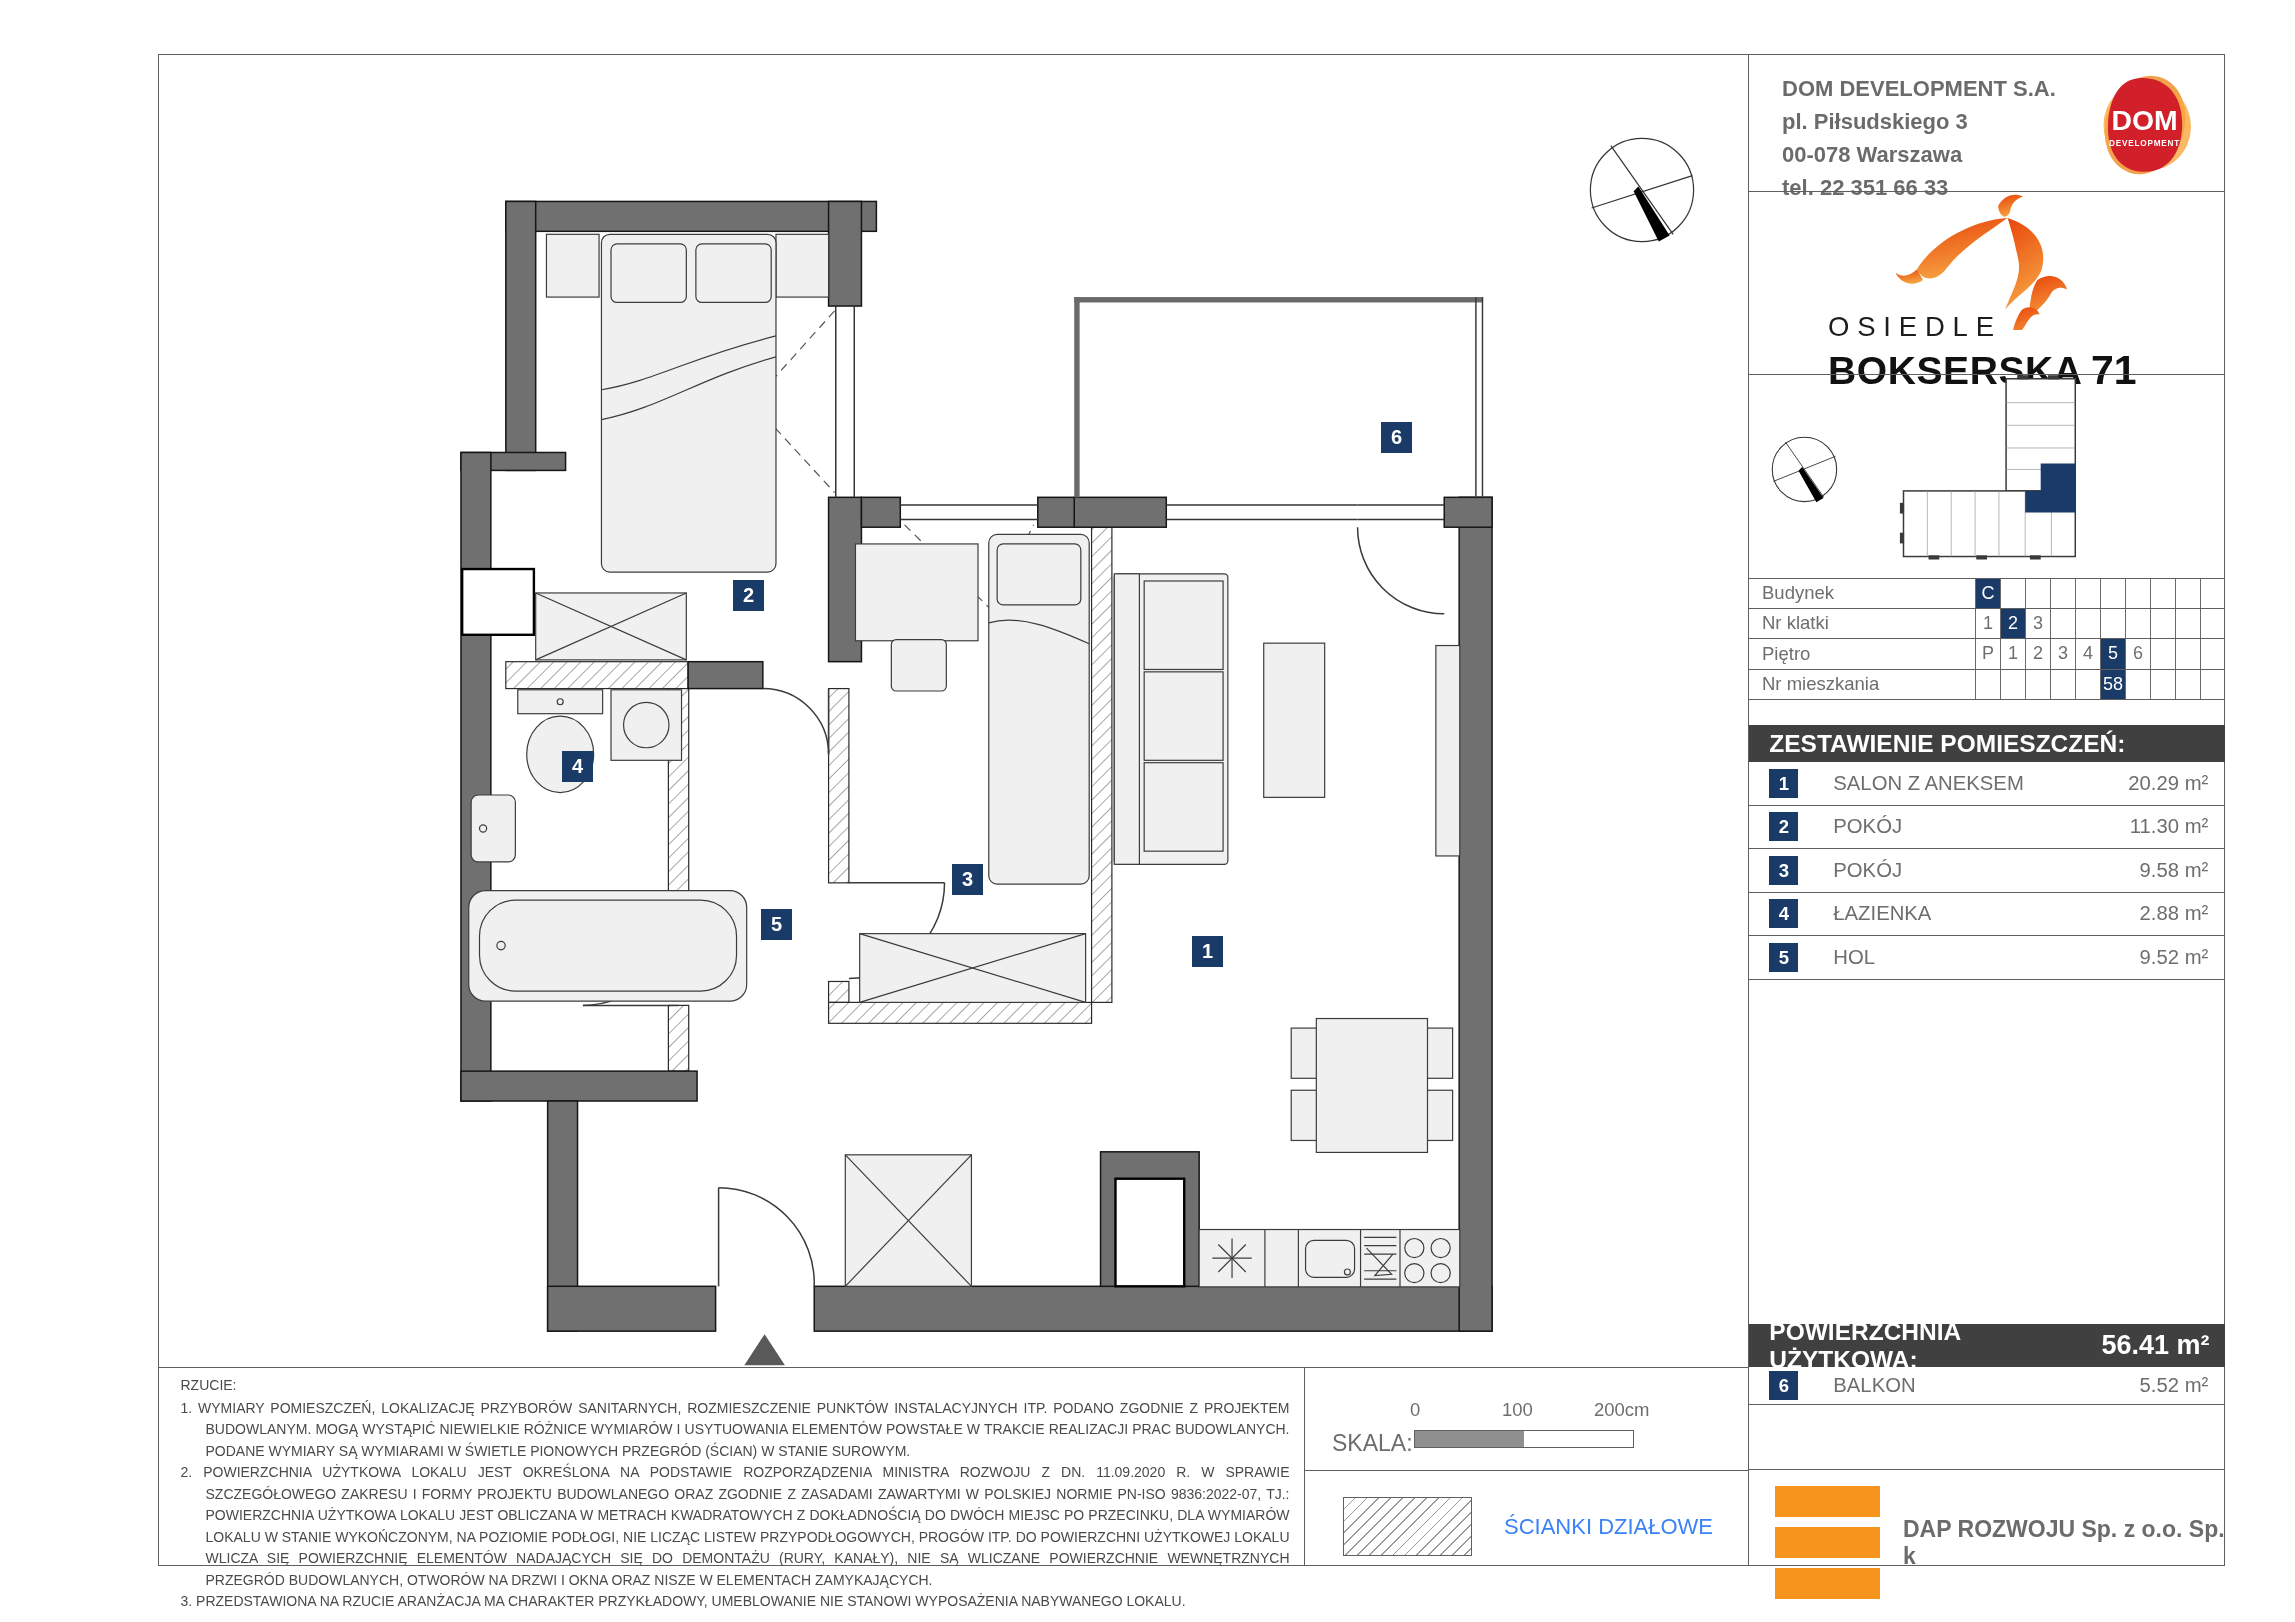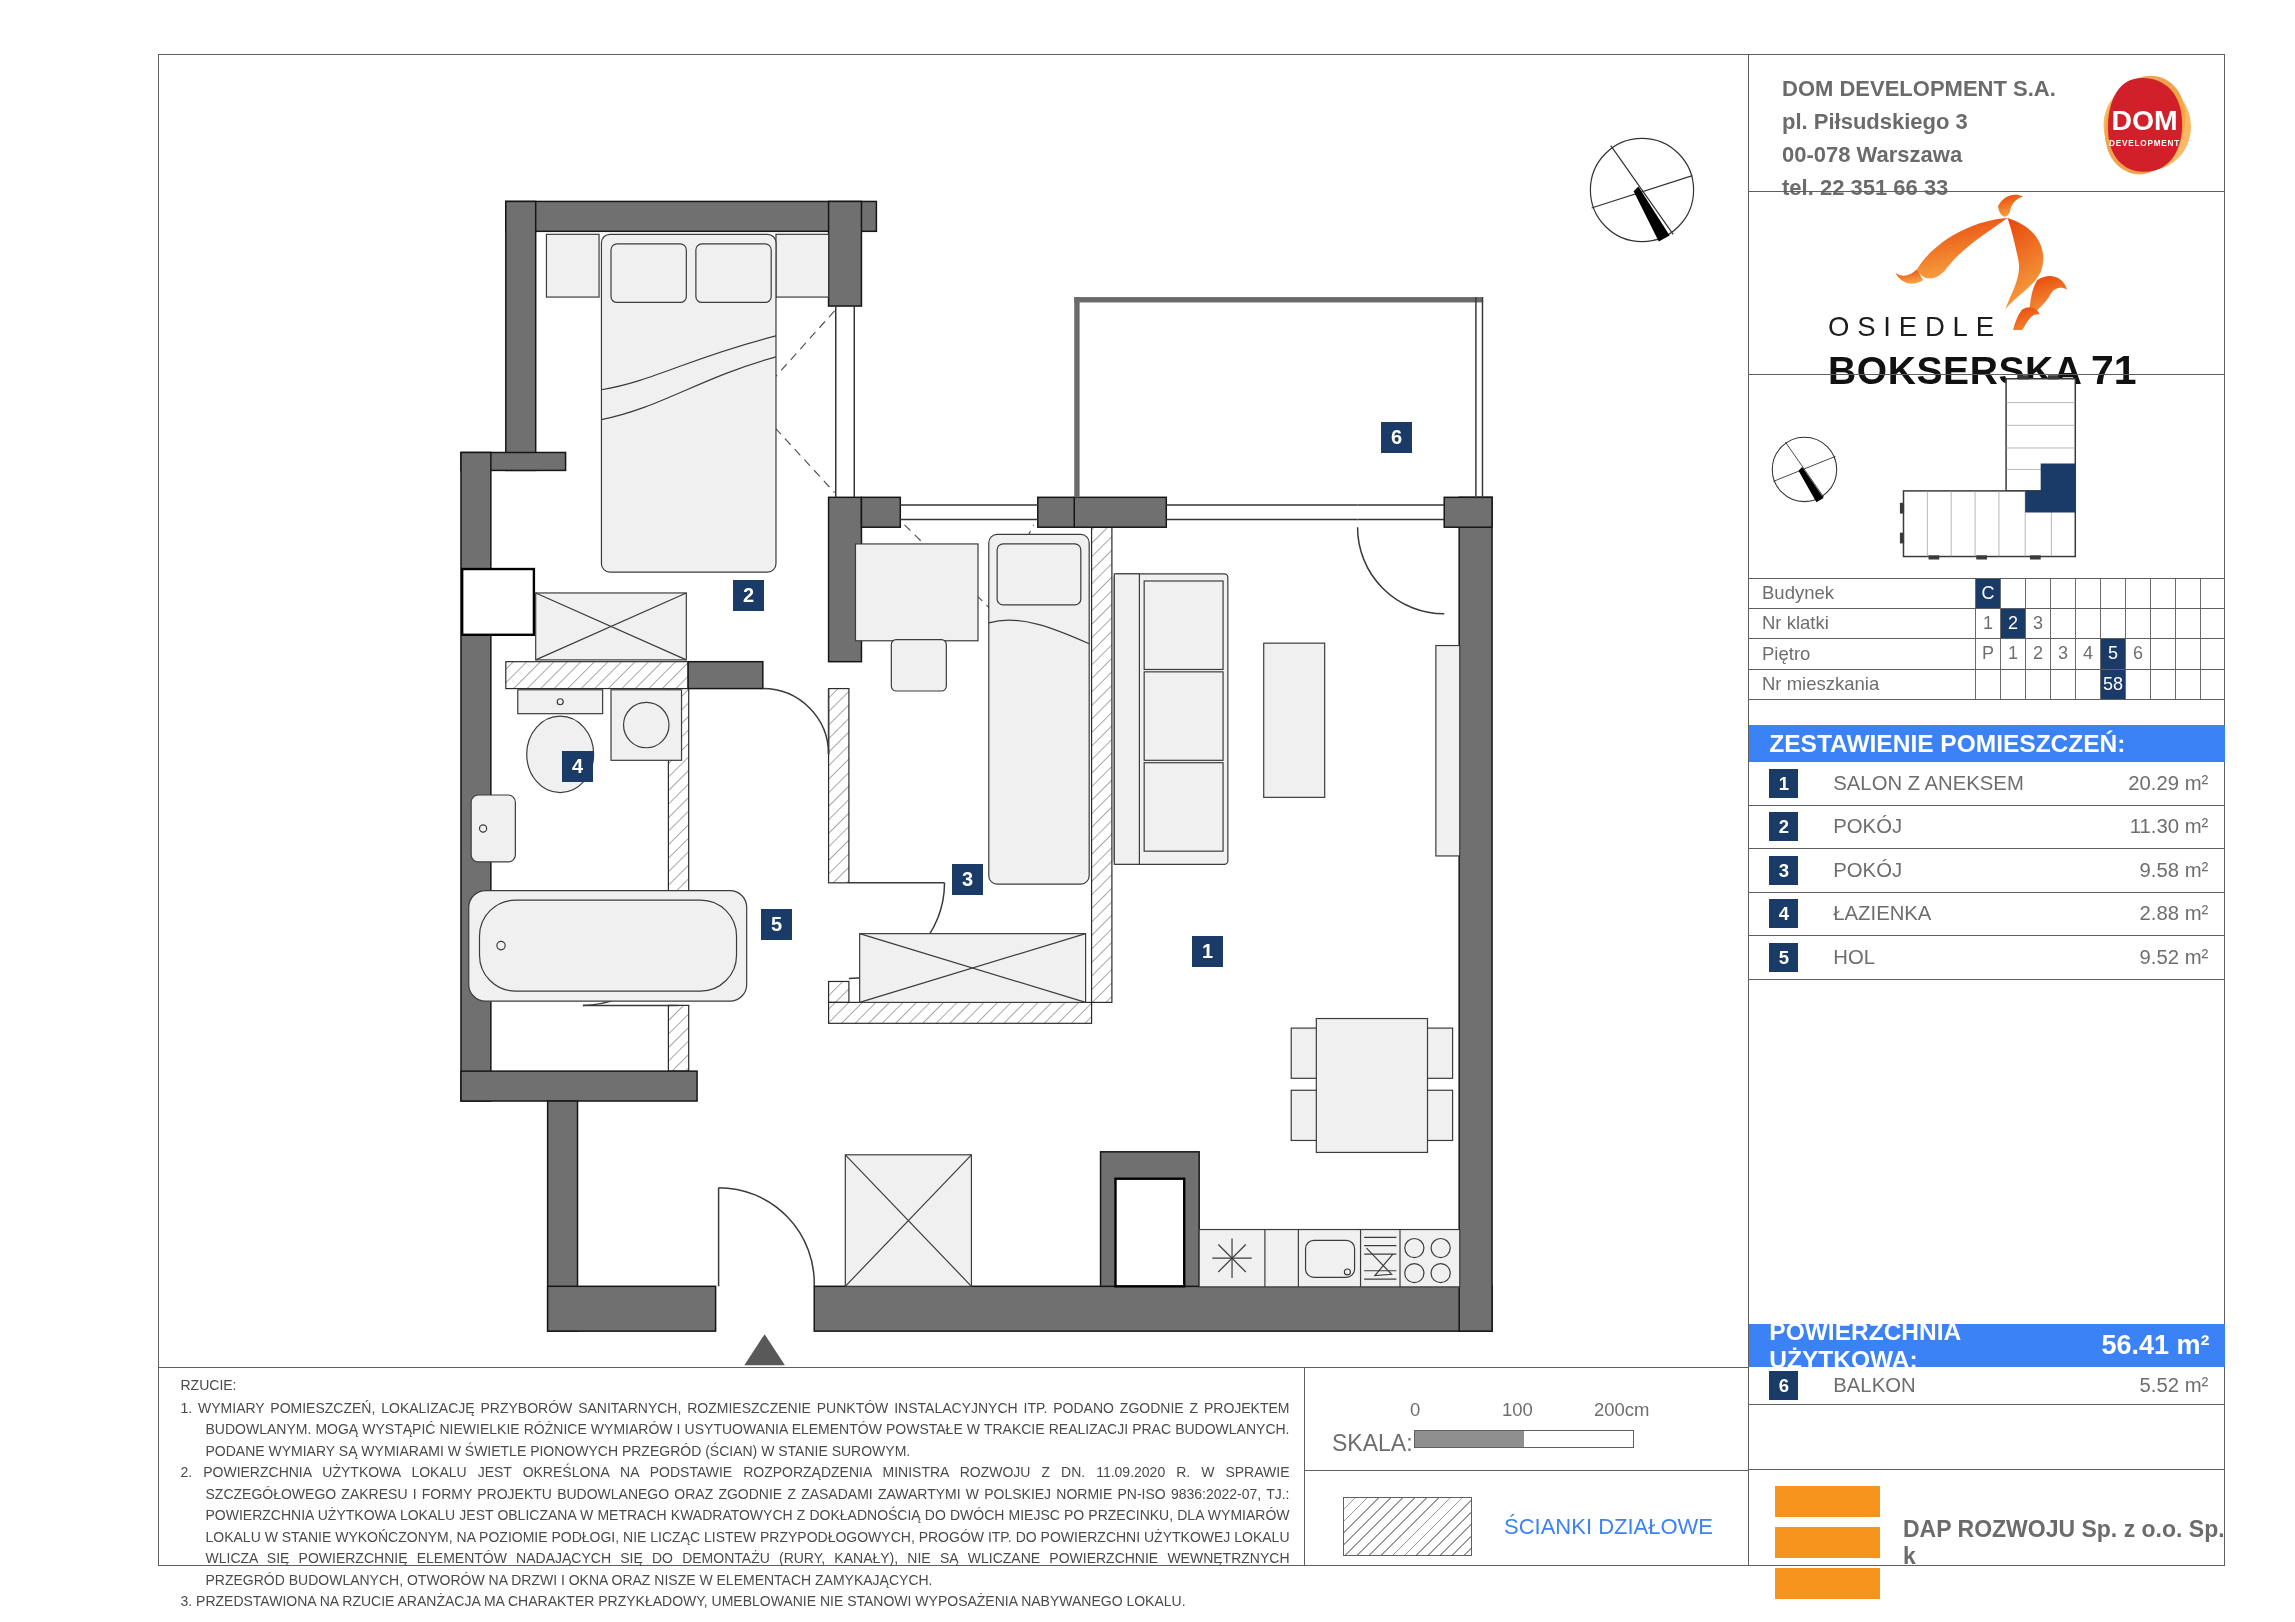--- a/index.html
+++ b/index.html
@@ -20,21 +20,21 @@
   
   .utable{position:absolute;left:0;top:523px;width:476px;}
   .utr{display:flex;border-bottom:1.2px solid #5f5f5f;height:30.5px;box-sizing:border-box;}
   .utr:first-child{border-top:1.2px solid #5f5f5f;}
   .utl{width:226px;font-size:18.5px;color:#6e6e6e;display:flex;align-items:center;
        padding-left:13px;box-sizing:border-box;}
   .utc{width:25px;border-left:0.6px solid #6a6a6a;display:flex;align-items:center;
        justify-content:center;font-size:18px;color:#6e6e6e;box-sizing:border-box;}
   .utc.hl{background:#1a3a68;color:#fff;}
   
-  .navbar{background:#3b82f6;color:#fff;display:flex;align-items:center;}
+  .navbar{background:#404040;color:#fff;display:flex;align-items:center;}
   .room-row{position:absolute;left:0;width:476px;height:44px;border-bottom:1.2px solid #5f5f5f;
             box-sizing:border-box;display:flex;align-items:center;}
   .rbadge{width:29px;height:29px;background:#1a3a68;color:#fff;font-size:18.5px;font-weight:bold;
           display:flex;align-items:center;justify-content:center;margin-left:20.3px;flex:0 0 auto;}
   .rname{font-size:20.3px;color:#6e6e6e;margin-left:35px;flex:1;}
   .rarea{font-size:20.3px;color:#6e6e6e;margin-right:16.7px;}
   
   .badge{position:absolute;width:31px;height:31px;background:#1a3a68;color:#fff;
          font-size:20px;font-weight:bold;display:flex;align-items:center;justify-content:center;}
   

